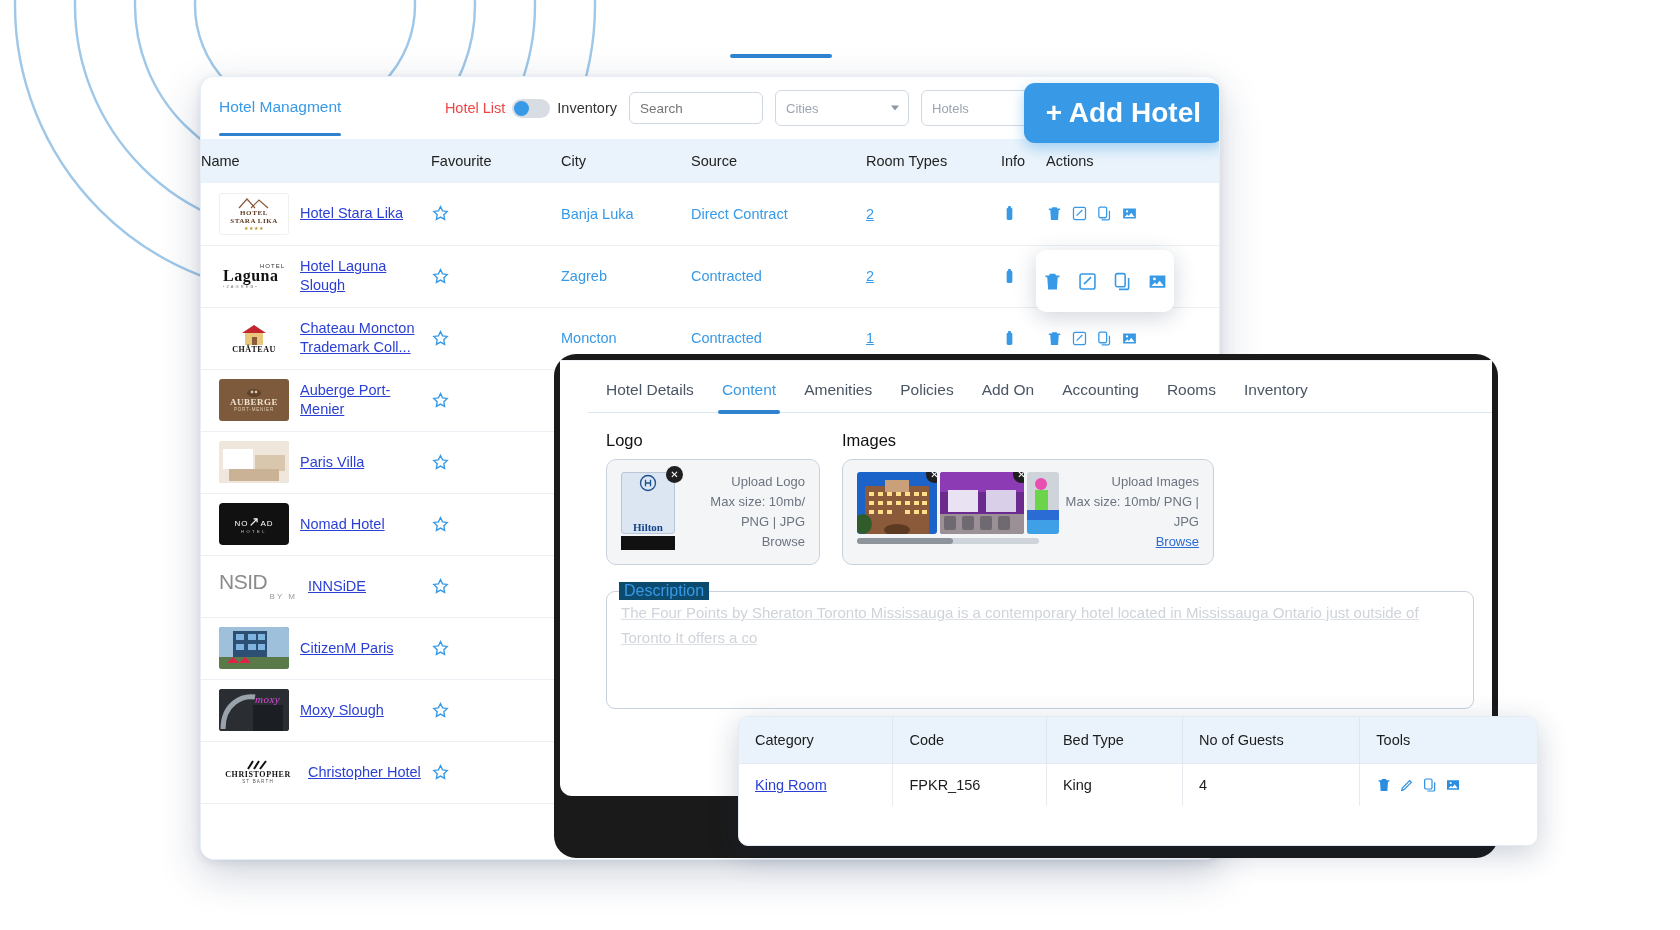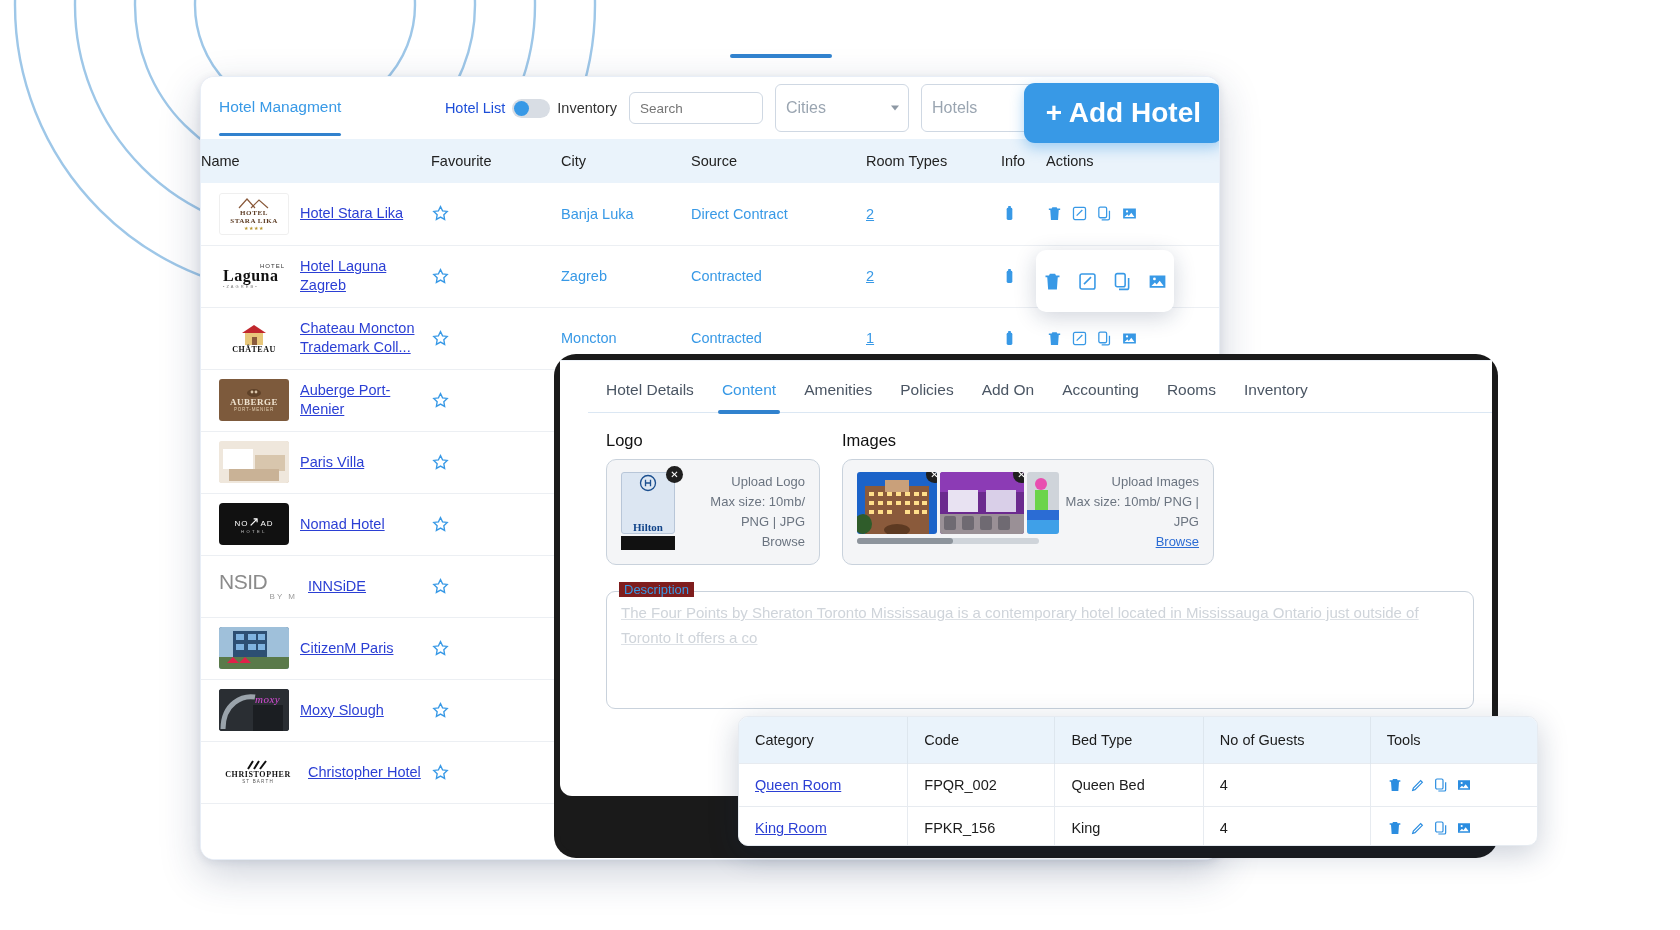--- a/index.html
+++ b/index.html
@@ -39,42 +39,42 @@
   }
   .brand-tab::after {
     content: ""; position: absolute; left: 0; bottom: 0;
     width: 100%; height: 3px; background: #3182ce; border-radius: 2px;
   }
   .hdr-right {
     display: flex; align-items: center; gap: 12px;
     margin-left: auto; padding-right: 0;
   }
   .toggle-wrap { display: flex; align-items: center; gap: 7px; font-size: 14.5px; }
-  .toggle-lbl-on { color: #1d4ed8; }
+  .toggle-lbl-on { color: #ef4444; }
   .toggle-lbl-off { color: #333; }
   .switch {
     width: 38px; height: 19px; border-radius: 12px;
     background: #d8dde4; position: relative; flex: none;
   }
   .switch .knob {
     position: absolute; left: 2px; top: 2px;
     width: 15px; height: 15px; border-radius: 50%;
     background: #3899e6;
   }
   .inp {
     width: 134px; height: 32px;
     border: 1px solid #cfd8e3; border-radius: 6px;
     background: #fff; font-size: 13.5px; color: #9aa5b1;
     padding: 0 10px; outline: none;
     font-family: "Liberation Sans", sans-serif;
   }
   .sel {
-    width: 134px; height: 48px;
+    width: 134px; height: 36px;
     border: 1px solid #cfd8e3; border-radius: 6px;
-    background: #fff; font-size: 16px; color: #9aa5b1;
+    background: #fff; font-size: 13px; color: #9aa5b1;
     padding: 0 10px; display: flex; align-items: center;
     position: relative;
   }
   .sel .caret {
     position: absolute; right: 9px; top: 50%;
     transform: translateY(-50%);
     width: 0; height: 0;
     border-left: 4.5px solid transparent;
     border-right: 4.5px solid transparent;
     border-top: 5.5px solid #8d98a4;
@@ -239,22 +239,22 @@
 
   
   .desc-field {
     margin: 26px 18px 0 18px;
     border: 1px solid #c9d2dc; border-radius: 9px;
     height: 118px; padding: 9px 14px; position: relative;
     background: #fff;
   }
   .desc-lbl {
     position: absolute; top: -10px; left: 12px;
-    background: #7f1d1d; padding: 0 5px;
-    color: #3899e6; font-size: 13px;
+    background: #0c4a6e; padding: 0 5px;
+    color: #3899e6; font-size: 16px;
   }
   .desc-txt {
     color: #cfd4da; font-size: 15px; line-height: 1.65;
     text-decoration: underline; text-decoration-color: #dde1e6;
   }
 
   
   .rt-win {
     position: absolute; left: 738px; top: 716px;
     width: 800px; height: 130px;
@@ -391,21 +391,21 @@
           </td>
         </tr>
         <tr>
           <td class="c-name">
             <div class="namecell">
               <div class="logo-box" style="background:#fff;flex-direction:column;align-items:flex-start;padding-left:4px;">
                 <span style="font-size:6px;color:#333;letter-spacing:1px;align-self:flex-end;margin-right:4px;">HOTEL</span>
                 <span style="font-family:'Liberation Serif',serif;font-size:16px;font-weight:bold;color:#111;line-height:.9;">Laguna</span>
                 <span style="font-size:4px;color:#777;">• Z A G R E B •</span>
               </div>
-              <a class="hotel-link">Hotel Laguna Zagreb</a>
+              <a class="hotel-link">Hotel Laguna Slough</a>
             </div>
           </td>
           <td class="c-fav">
             <svg class="star" viewBox="0 0 24 24" fill="none" stroke="#3899e6" stroke-width="1.7">
               <path d="M12 3.2l2.6 5.4 5.9.8-4.3 4.1 1 5.9-5.2-2.9-5.2 2.9 1-5.9L3.5 9.4l5.9-.8z"></path>
             </svg>
           </td>
           <td class="c-city">Zagreb</td>
           <td class="c-src">Contracted</td>
           <td class="c-rt"><a class="num-link">2</a></td>
@@ -846,44 +846,20 @@
         <tr id="rt-head">
           <th>Category</th>
           <th>Code</th>
           <th>Bed Type</th>
           <th>No of Guests</th>
           <th>Tools</th>
         </tr>
       </thead>
     <tbody id="rt-body">
         <tr>
-          <td><a class="rt-link">Queen Room</a></td>
-          <td>FPQR_002</td>
-          <td>Queen Bed</td>
-          <td>4</td>
-          <td>
-            <span class="rt-ico-row">
-              <svg class="rt-ico" viewBox="0 0 24 24" fill="#2b8de0">
-                <path d="M6 7h12l-1 14H7L6 7zm3-4h6l1 2h4v2H4V5h4l1-2z"></path>
-              </svg>
-              <svg class="rt-ico" viewBox="0 0 24 24" fill="none" stroke="#2b8de0" stroke-width="1.8">
-                <path d="M4 20l3.5-1 11-11-2.5-2.5-11 11z"></path>
-              </svg>
-              <svg class="rt-ico" viewBox="0 0 24 24" fill="none" stroke="#2b8de0" stroke-width="1.8">
-                <rect x="4" y="3" width="11" height="15" rx="2"></rect>
-                <path d="M8 21h9a2 2 0 002-2V8"></path>
-              </svg>
-              <svg class="rt-ico" viewBox="0 0 24 24" fill="#2b8de0">
-                <path d="M3 5h18v14H3V5zm2 12h14l-4.5-6-3.5 4.5L9 13l-4 4z"></path>
-                <circle cx="8.5" cy="9" r="1.6" fill="#fff"></circle>
-              </svg>
-            </span>
-          </td>
-        </tr>
-        <tr>
           <td><a class="rt-link">King Room</a></td>
           <td>FPKR_156</td>
           <td>King</td>
           <td>4</td>
           <td>
             <span class="rt-ico-row">
               <svg class="rt-ico" viewBox="0 0 24 24" fill="#2b8de0">
                 <path d="M6 7h12l-1 14H7L6 7zm3-4h6l1 2h4v2H4V5h4l1-2z"></path>
               </svg>
               <svg class="rt-ico" viewBox="0 0 24 24" fill="none" stroke="#2b8de0" stroke-width="1.8">

